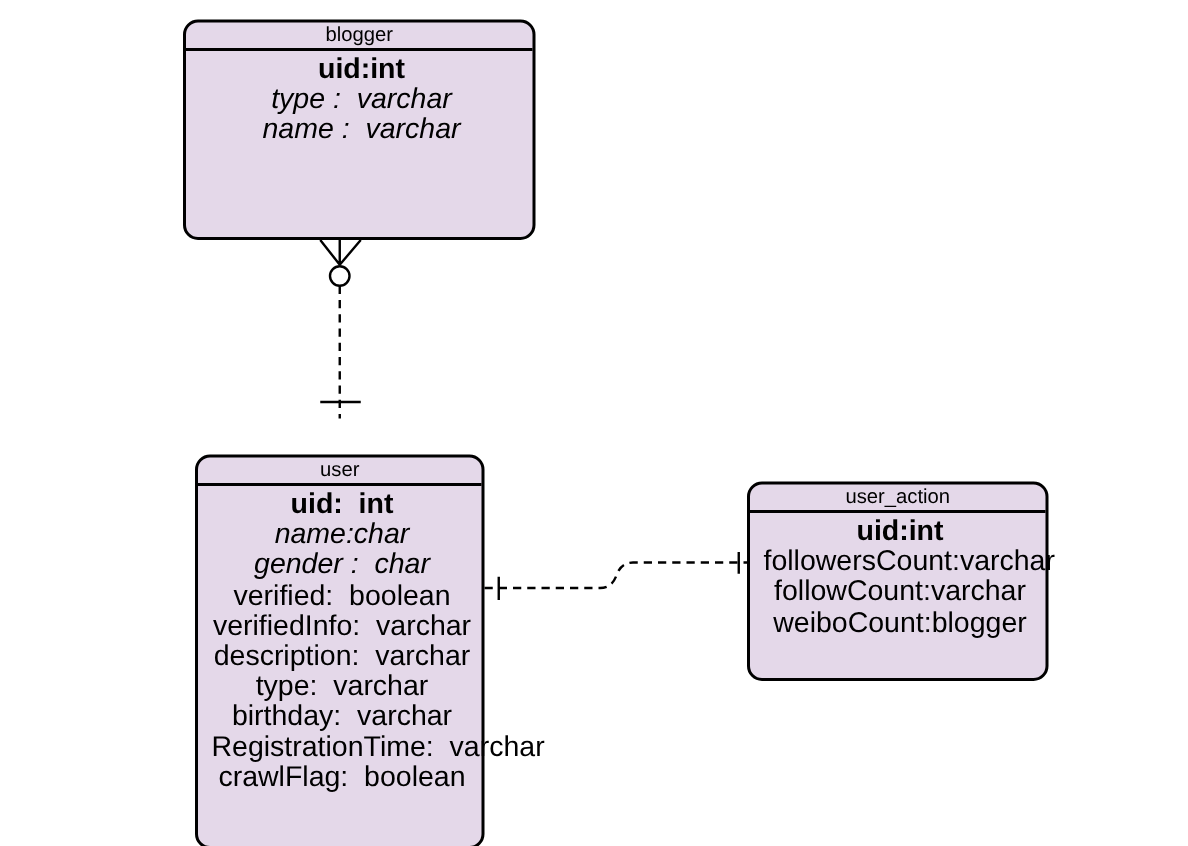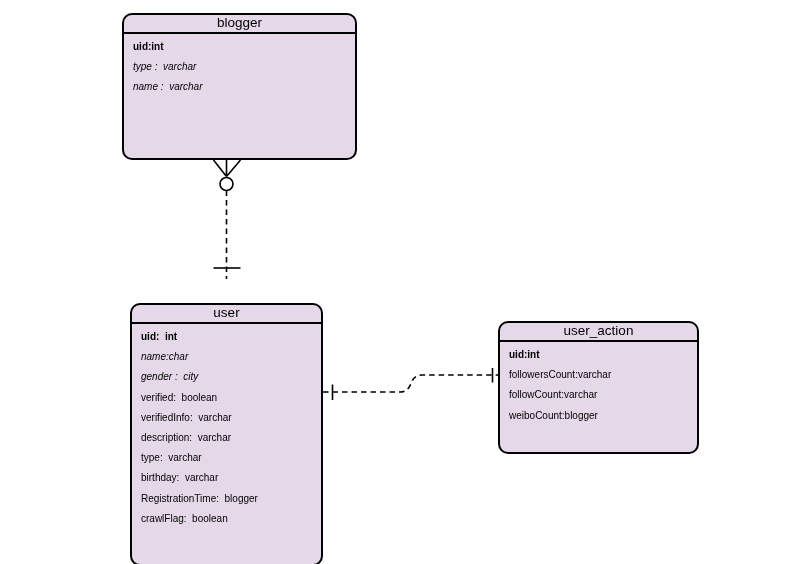--- a/index.html
+++ b/index.html
@@ -26,23 +26,24 @@
     height: 17px;
     line-height: 16px;
     border-bottom: 2px solid var(--entity-border, #000);
     text-align: center;
     font-size: 13.5px;
   }
   .entity-body {
     padding: 3px 6px 0 9px;
   }
   .attr {
-    font-size: 10px;
+    font-size: 19px;
     line-height: 20.2px;
     white-space: pre;
+    text-align: center;
   }
   .attr.bold   { font-weight: bold; }
   .attr.italic { font-style: italic; }
 
   #entity-blogger     { left: 122px; top: 13px;  width: 235px; height: 147px; }
   #entity-user        { left: 130px; top: 279px; width: 193px; height: 263px; margin-top: 24px; }
   #entity-user_action { left: 498px; top: 321px; width: 201px; height: 133px; }
 
   .conn { stroke: var(--line-color, #000); fill: none; stroke-width: 1.6; }
   .conn-dashed { stroke-dasharray: 5.5 4; }
@@ -72,27 +73,27 @@
       <div class="attr italic">type :  varchar</div>
       <div class="attr italic">name :  varchar</div>
     </div>
 </div>
 
 <div id="entity-user" class="entity">
   <div class="entity-header">user</div>
   <div class="entity-body">
       <div class="attr bold">uid:  int</div>
       <div class="attr italic">name:char</div>
-      <div class="attr italic">gender :  city</div>
+      <div class="attr italic">gender :  char</div>
       <div class="attr ">verified:  boolean</div>
       <div class="attr ">verifiedInfo:  varchar</div>
       <div class="attr ">description:  varchar</div>
       <div class="attr ">type:  varchar</div>
       <div class="attr ">birthday:  varchar</div>
-      <div class="attr ">RegistrationTime:  blogger</div>
+      <div class="attr ">RegistrationTime:  varchar</div>
       <div class="attr ">crawlFlag:  boolean</div>
     </div>
 </div>
 
 <div id="entity-user_action" class="entity">
   <div class="entity-header">user_action</div>
   <div class="entity-body">
       <div class="attr bold">uid:int</div>
       <div class="attr ">followersCount:varchar</div>
       <div class="attr ">followCount:varchar</div>

